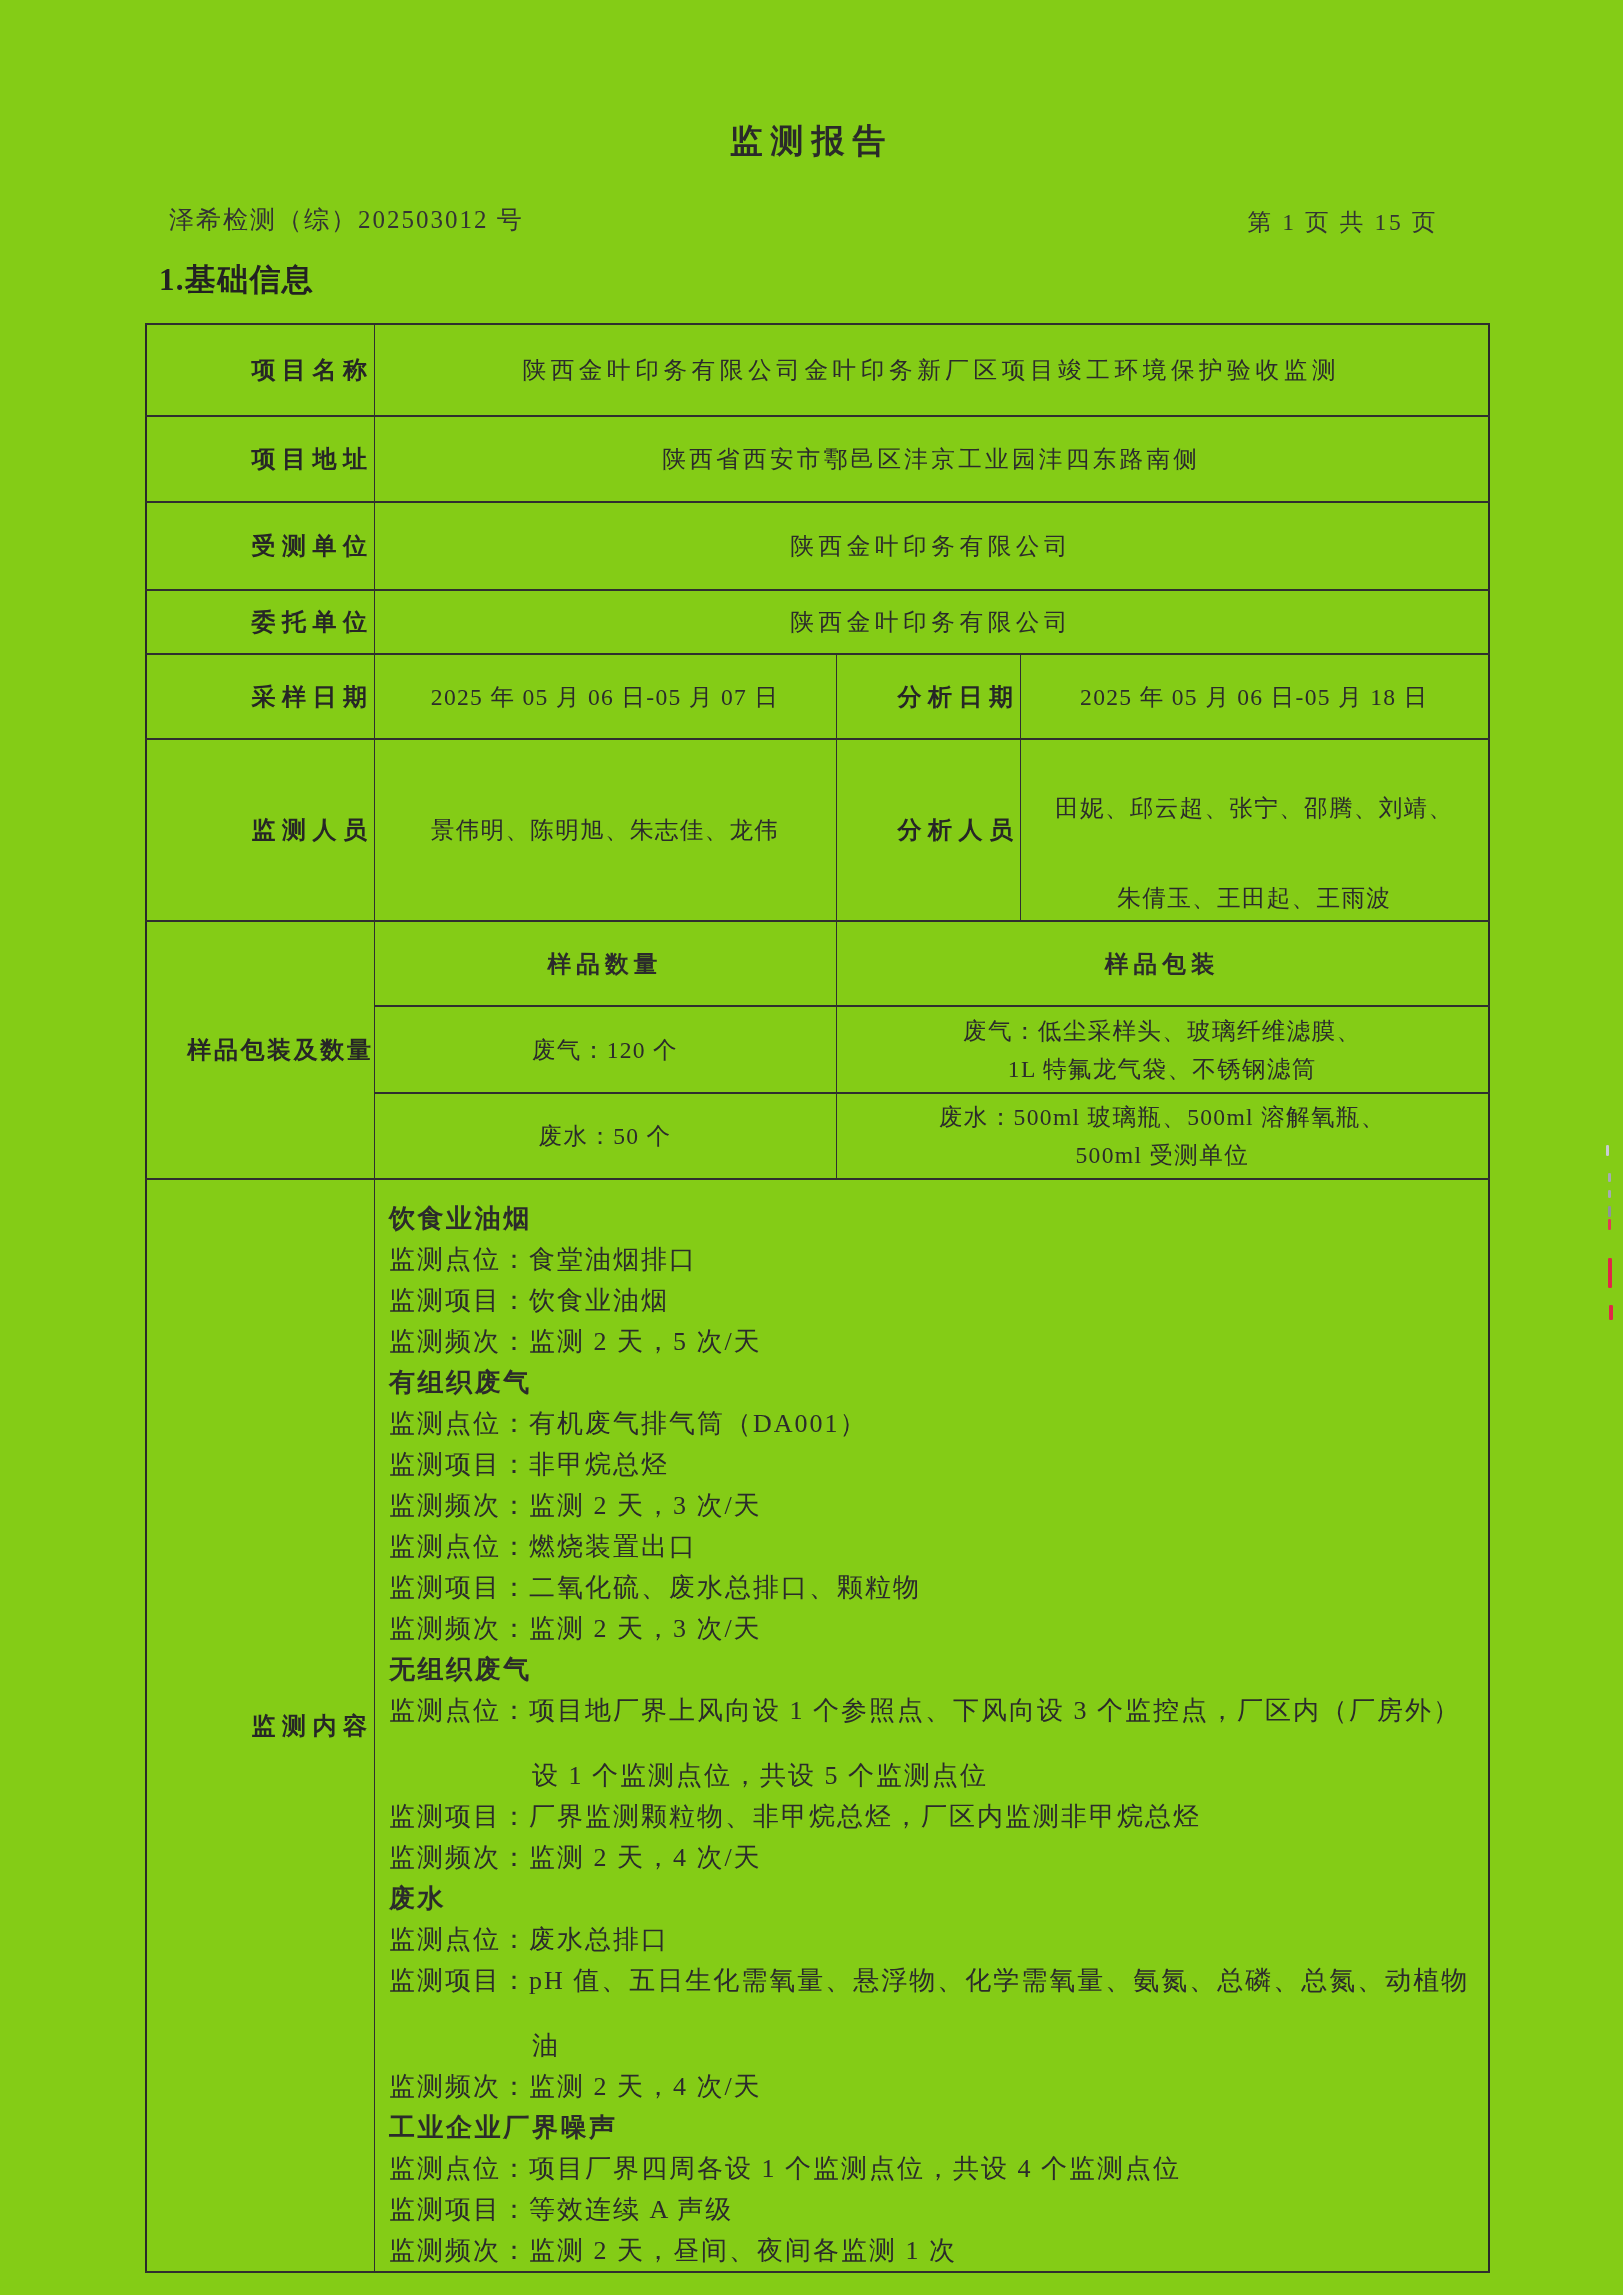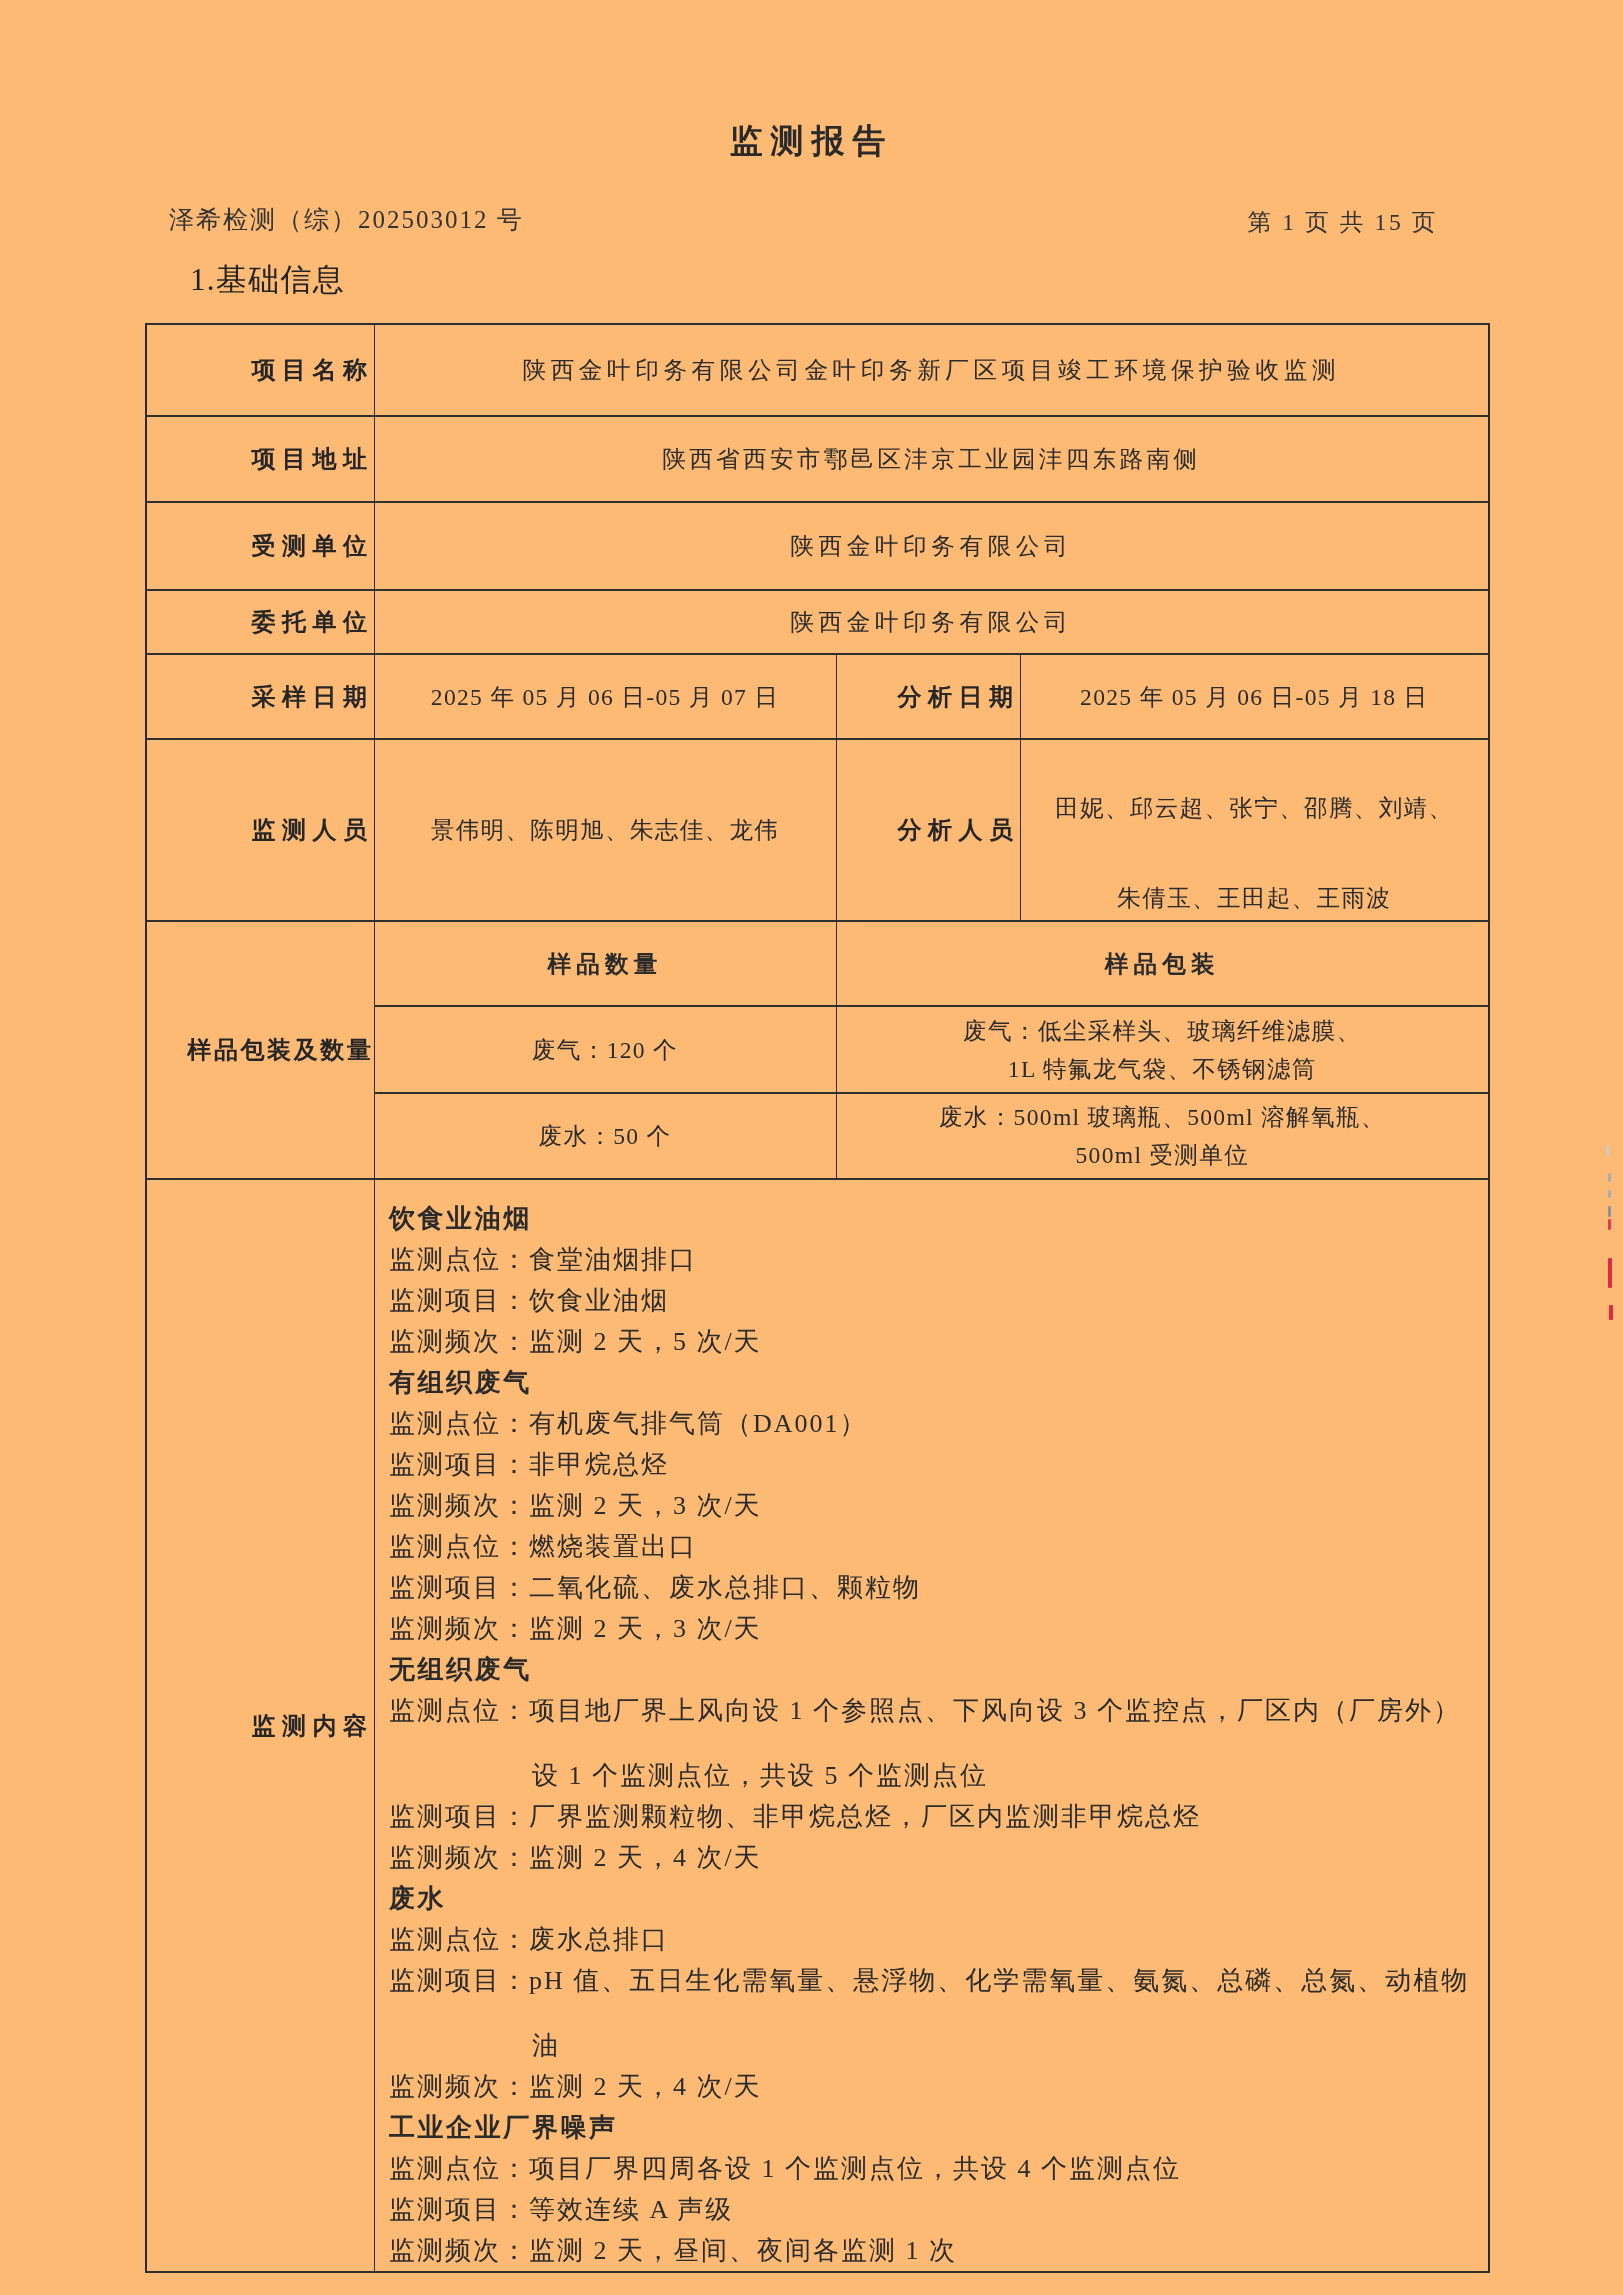--- a/index.html
+++ b/index.html
@@ -4,38 +4,38 @@
 <style>
   html,body{margin:0;padding:0;}
   body{
     width:1623px;height:2295px;
     background:#ffffff;
     font-family:"Liberation Serif","DejaVu Serif",serif;
     color:#262626;
     position:relative;
     overflow:hidden;
   }
-  .page{position:absolute;left:0;top:0;width:1623px;height:2295px;background:#fdba74;}
+  .page{position:absolute;left:0;top:0;width:1623px;height:2295px;background:#84cc16;}
 
   .doc-title{
     position:absolute;left:0;top:119px;width:100%;
     text-align:center;font-size:33px;font-weight:bold;
     letter-spacing:7.9px;color:#2a2a2a;
   }
   .doc-number{
     position:absolute;left:169px;top:203px;
     font-size:25px;letter-spacing:2px;color:#333;
   }
   .page-indicator{
     position:absolute;right:185px;top:206px;
     font-size:23.6px;letter-spacing:2.6px;color:#333;margin-left:8px;
   }
   .section-heading{
     position:absolute;left:159px;top:259px;
-    font-size:31px;font-weight:normal;letter-spacing:1.3px;color:#222;margin-left:31px;
+    font-size:31px;font-weight:bold;letter-spacing:1.3px;color:#222;
   }
 
   table.info-table{
     position:absolute;left:145px;top:323px;
     width:1343px;height:1834px;
     border-collapse:collapse;
     table-layout:fixed;
     border:2.6px solid #2a2a2a;
   }
   .info-table td{

